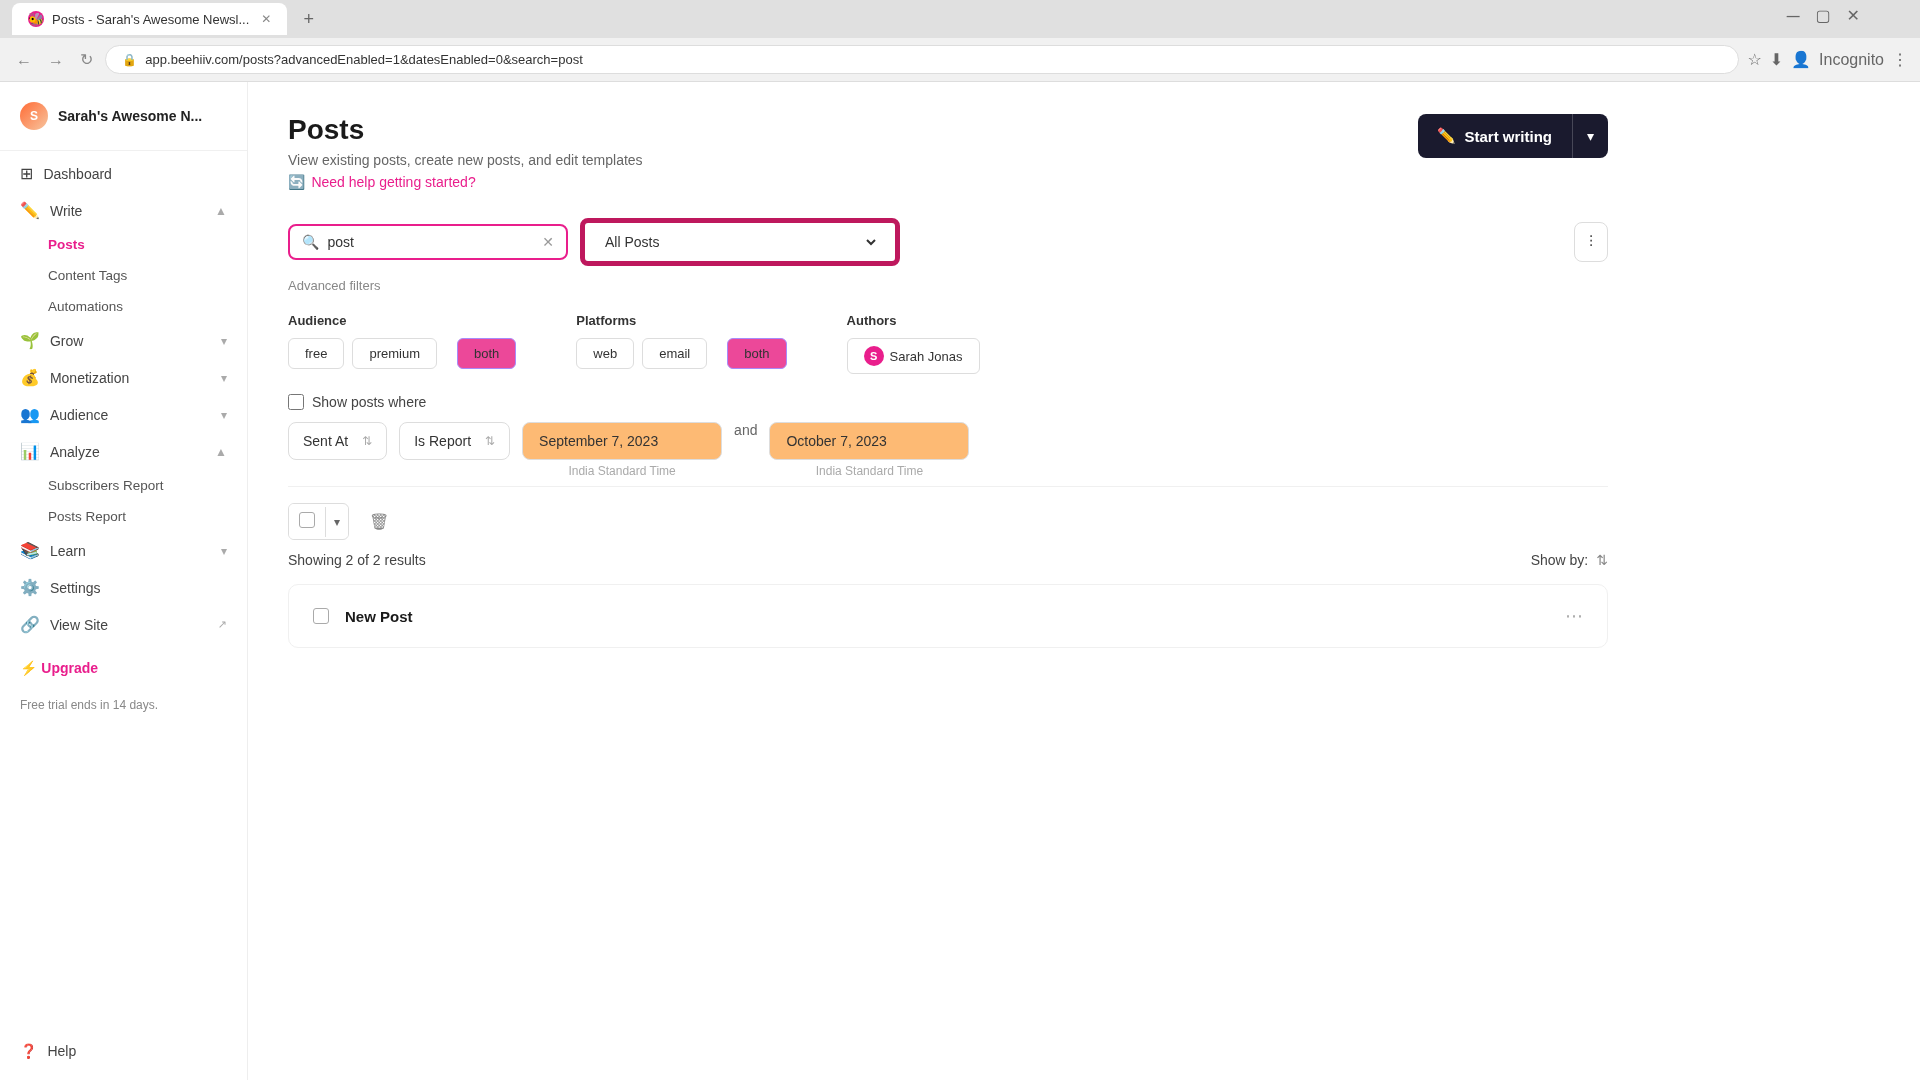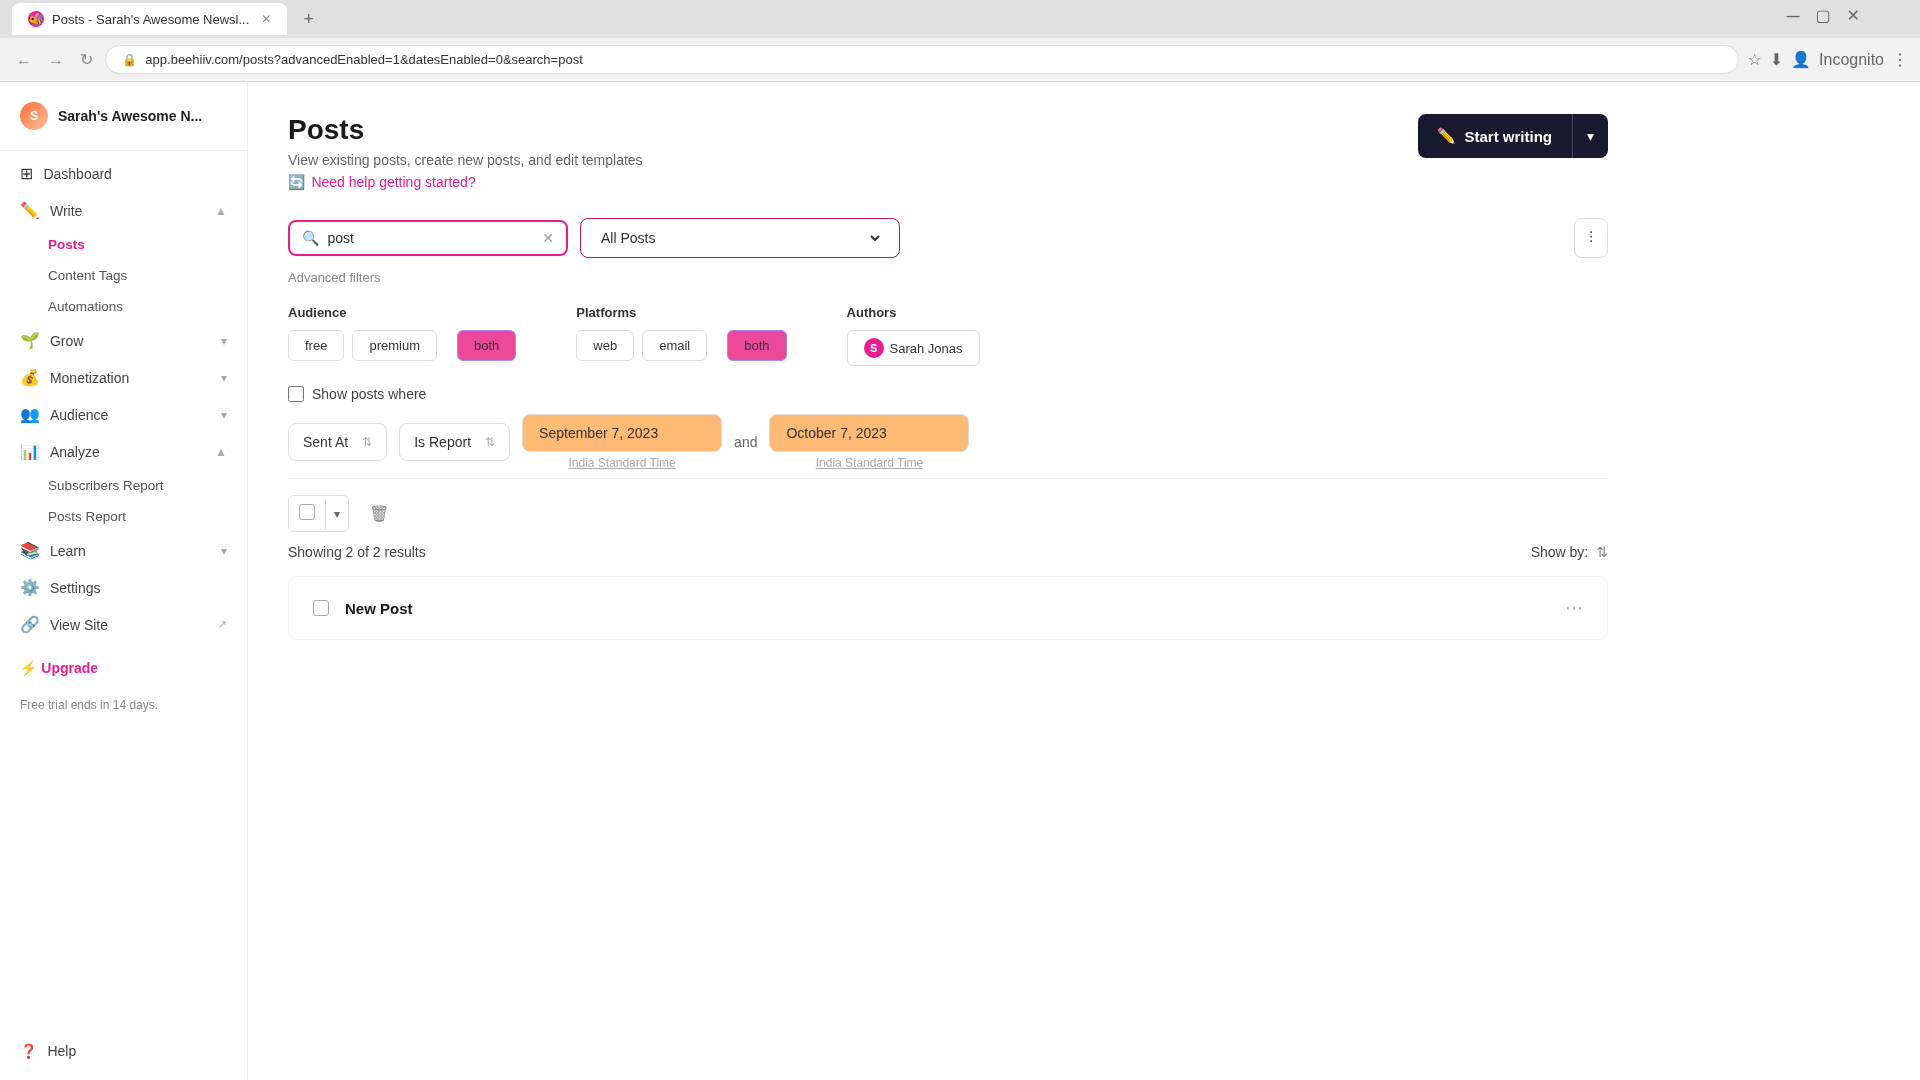--- a/index.html
+++ b/index.html
@@ -57,38 +57,38 @@
     .start-writing-main { display: flex; align-items: center; gap: 8px; padding: 12px 20px; color: white; font-size: 15px; font-weight: 600; }
     .start-writing-divider { width: 1px; background: rgba(255,255,255,0.2); height: 44px; }
     .start-writing-arrow { padding: 0 14px; color: white; font-size: 14px; display: flex; align-items: center; height: 44px; }
 
     
     .filter-row { display: flex; align-items: center; gap: 12px; margin-bottom: 12px; }
     .search-box { display: flex; align-items: center; border: 2px solid #e91e8c; border-radius: 8px; padding: 8px 12px; gap: 8px; width: 280px; background: #fff; }
     .search-icon { color: #999; font-size: 14px; }
     .search-input { border: none; outline: none; font-size: 14px; color: #333; flex: 1; }
     .search-clear { color: #999; cursor: pointer; font-size: 14px; }
-    .posts-select { border: 1px solid #be185d; border-radius: 8px; padding: 10px 16px; font-size: 14px; color: #333; background: #fff; cursor: pointer; display: flex; align-items: center; justify-content: space-between; width: 320px; }
+    .posts-select { border: 5px solid #be185d; border-radius: 8px; padding: 10px 16px; font-size: 14px; color: #333; background: #fff; cursor: pointer; display: flex; align-items: center; justify-content: space-between; width: 320px; }
     .posts-select select { border: none; outline: none; font-size: 14px; color: #333; background: transparent; width: 100%; cursor: pointer; }
     .filter-icon-btn { margin-left: auto; border: 1px solid #ddd; border-radius: 8px; padding: 10px 14px; background: #fff; cursor: pointer; color: #555; font-size: 16px; }
 
     
     .advanced-filters-label { font-size: 13px; color: #888; margin-bottom: 20px; cursor: pointer; }
     .filter-group { display: flex; align-items: flex-start; gap: 60px; margin-bottom: 20px; }
     .filter-label { font-size: 13px; font-weight: 600; color: #333; margin-bottom: 10px; }
     .filter-buttons { display: flex; gap: 8px; }
     .filter-btn { border: 1px solid #ddd; border-radius: 6px; padding: 7px 16px; font-size: 13px; color: #333; background: #fff; cursor: pointer; }
     .filter-btn.active { background: #ec4899; border-color: #a78bfa; color: #333; margin-left: 12px; }
     .author-btn { border: 1px solid #ddd; border-radius: 6px; padding: 7px 16px; font-size: 13px; color: #333; background: #fff; cursor: pointer; display: flex; align-items: center; gap: 6px; }
     .show-posts-check { display: flex; align-items: center; gap: 8px; font-size: 14px; color: #444; margin-bottom: 12px; }
     .show-posts-check input[type="checkbox"] { width: 16px; height: 16px; accent-color: #e91e8c; }
-    .date-filter-row { display: flex; align-items: center; gap: 12px; }
+    .date-filter-row { display: flex; align-items: flex-start; gap: 12px; }
     .date-select { border: 1px solid #ddd; border-radius: 8px; padding: 10px 14px; font-size: 14px; color: #333; background: #fff; cursor: pointer; display: flex; align-items: center; gap: 6px; }
     .date-input { border: 1px solid #ddd; border-radius: 8px; padding: 10px 16px; font-size: 14px; color: #333; background: #fdba74; width: 200px; }
-    .date-tz { font-size: 12px; color: #aaa; text-align: center; margin-top: 4px; text-decoration: underline; }
+    .date-tz { font-size: 12px; color: #aaa; text-align: center; margin-top: 4px; }
     .and-label { font-size: 14px; color: #666; }
 
     
     .bulk-row { display: flex; align-items: center; gap: 12px; padding: 16px 0 12px; border-top: 1px solid #f0f0f0; margin-top: 8px; }
     .checkbox-dropdown { display: flex; align-items: center; border: 1px solid #ddd; border-radius: 6px; overflow: hidden; }
     .bulk-checkbox { padding: 8px 10px; background: #fff; border: none; cursor: pointer; }
     .bulk-chevron { padding: 8px 8px; background: #fff; border: none; border-left: 1px solid #ddd; cursor: pointer; font-size: 12px; color: #666; }
     .delete-btn { background: none; border: none; color: #888; cursor: pointer; font-size: 16px; padding: 8px; }
 
     

